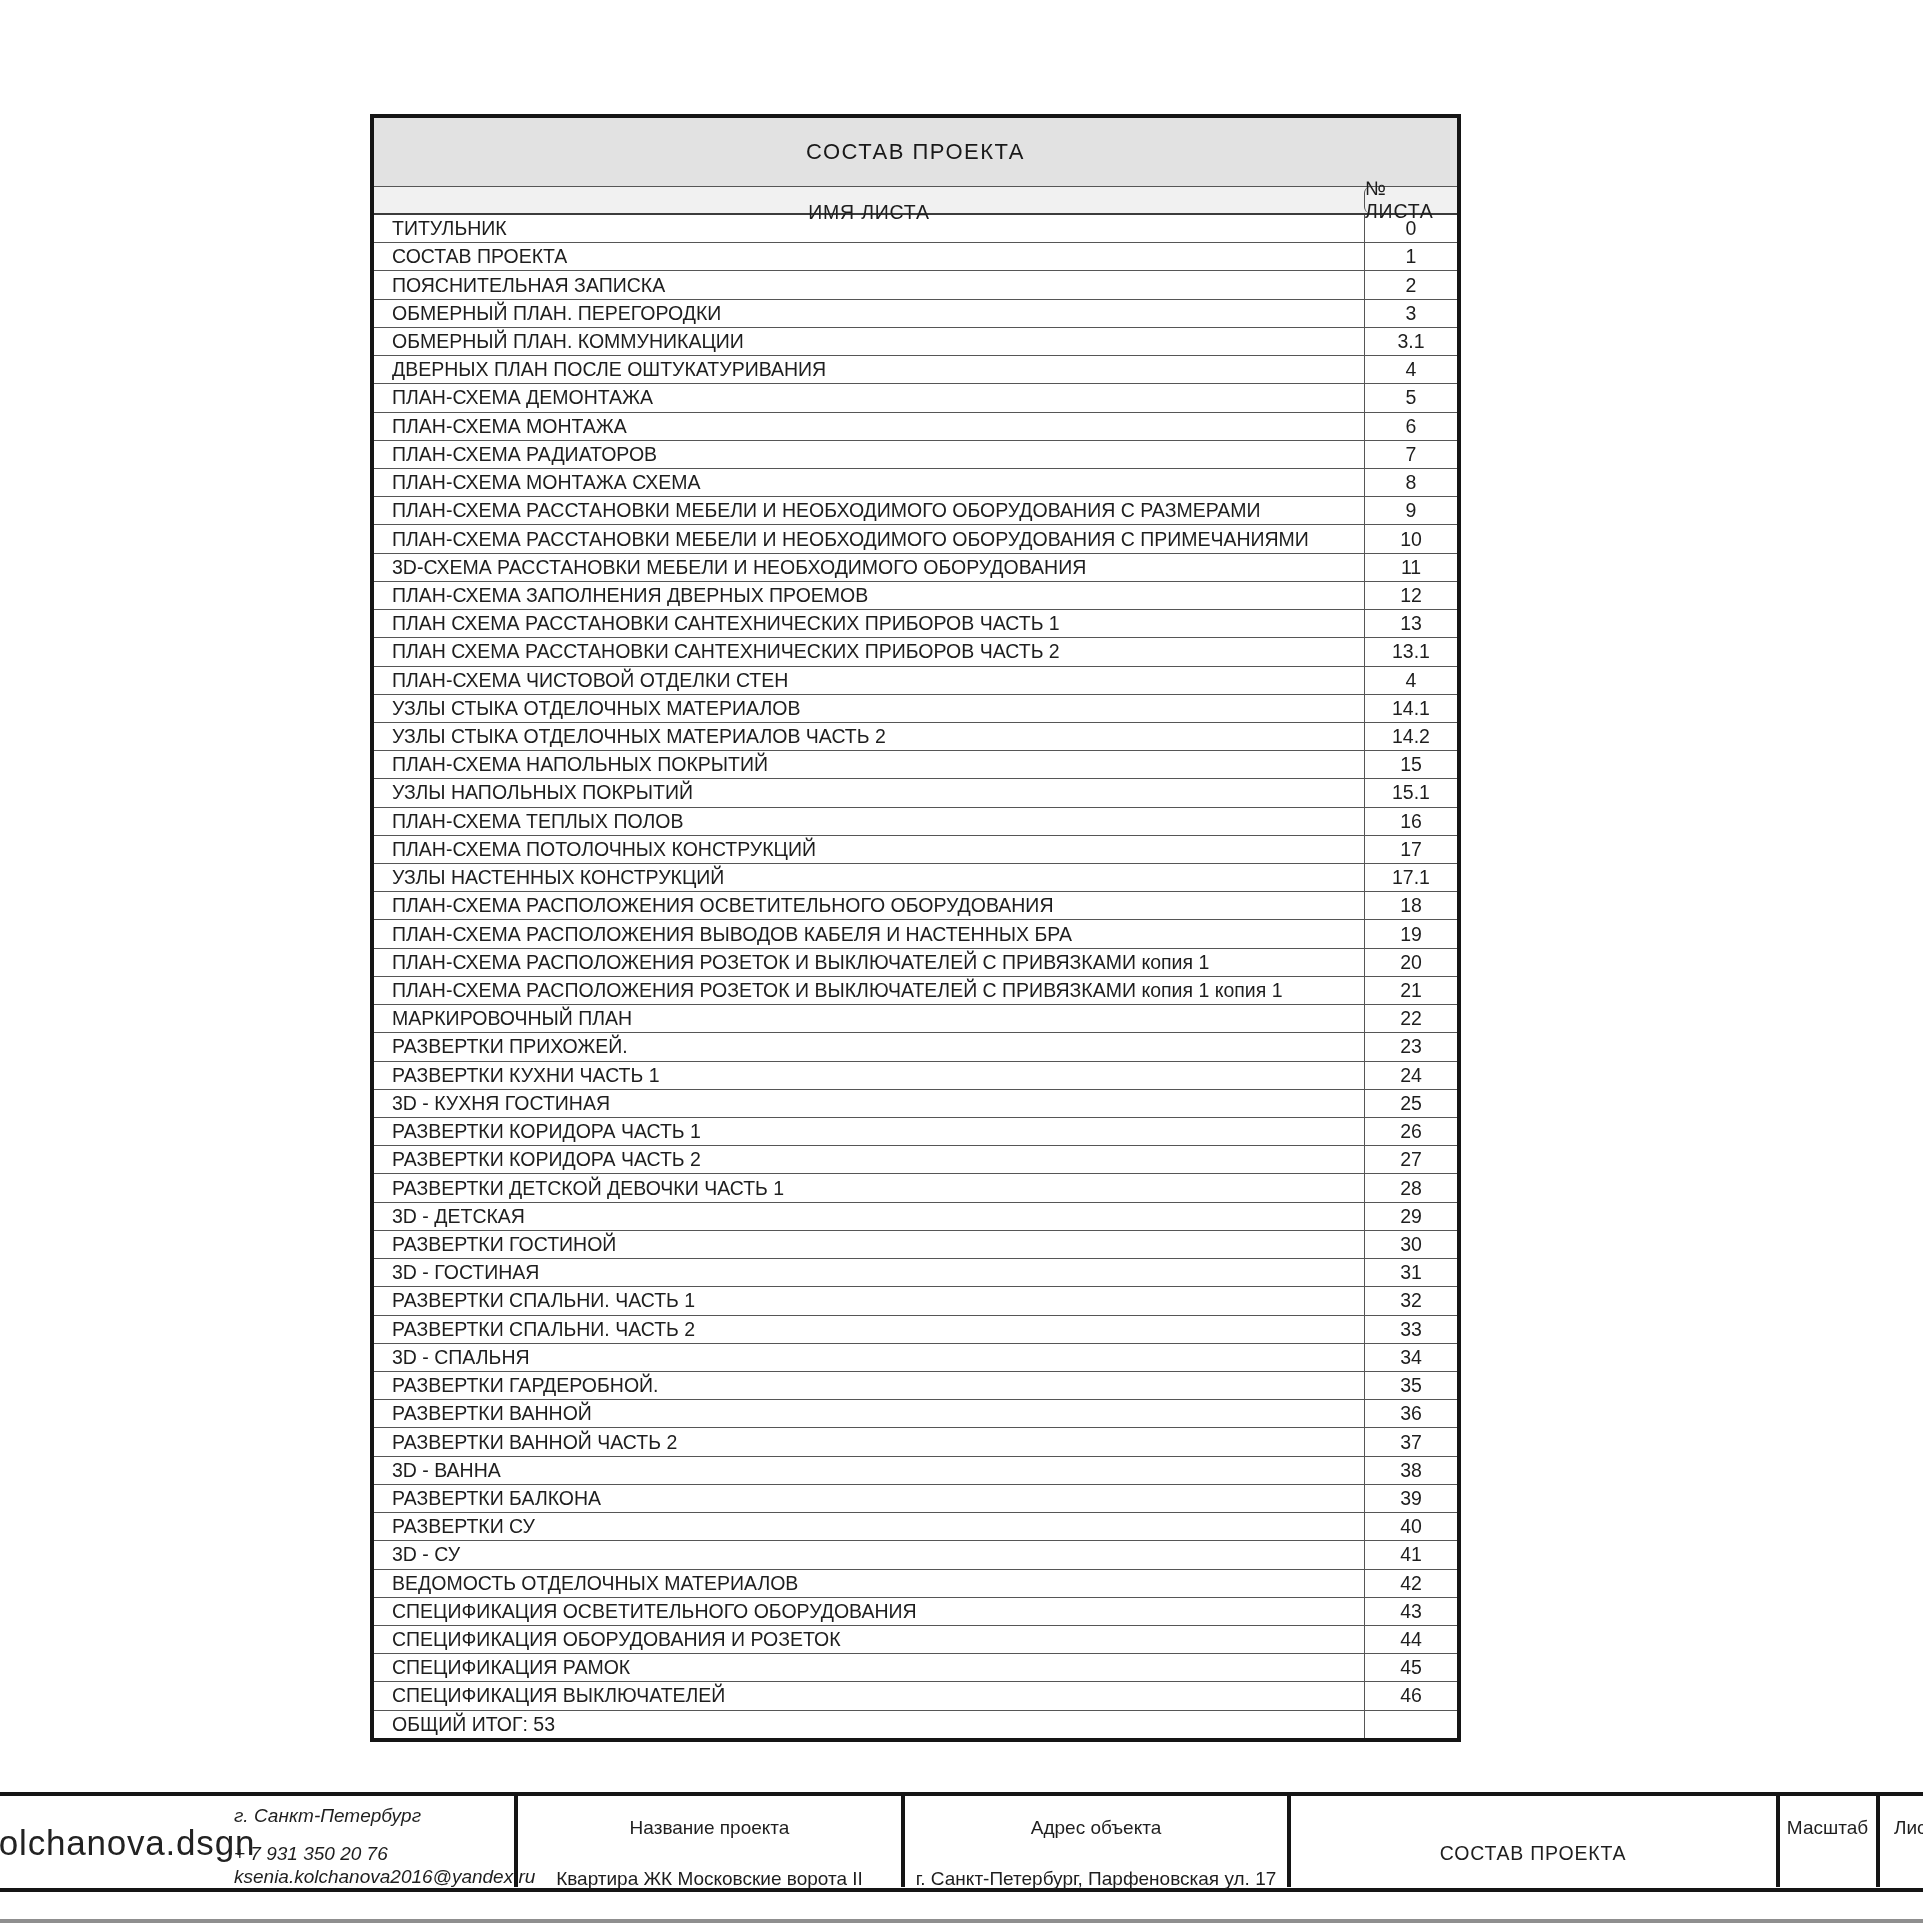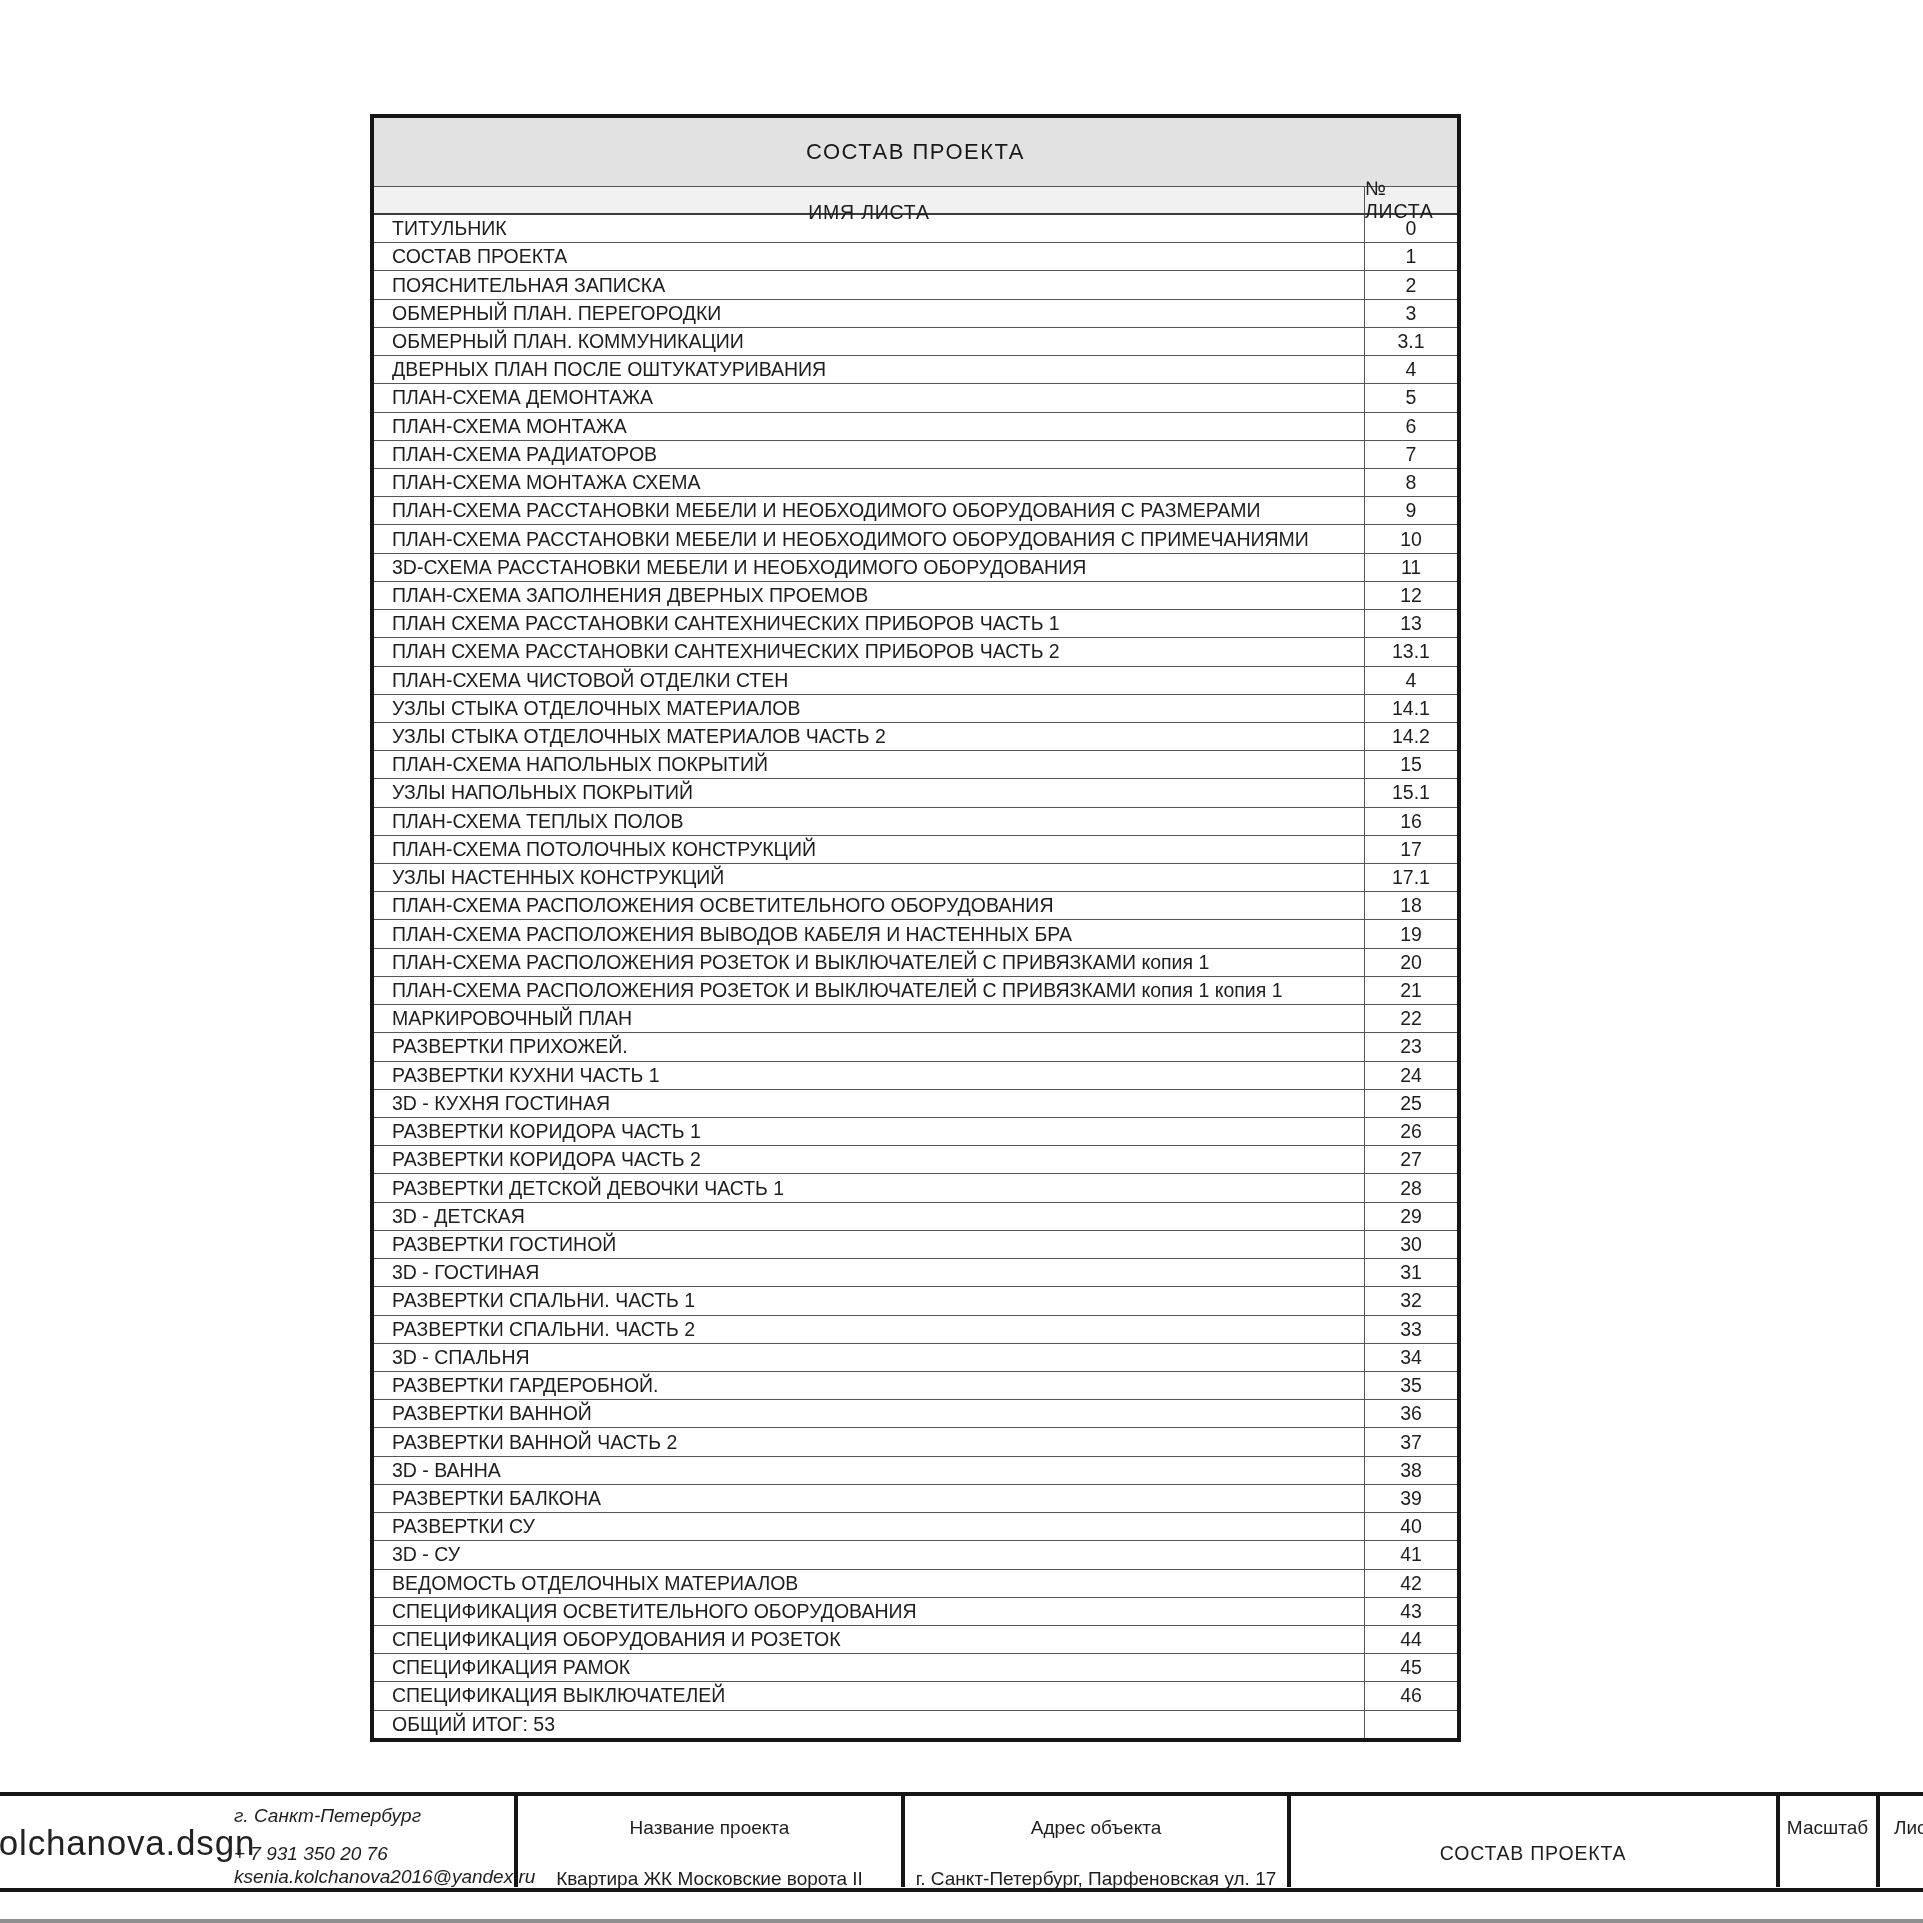--- a/index.html
+++ b/index.html
@@ -38,21 +38,21 @@
     height:28px;flex:0 0 28px;
     background:var(--colhead);
     border-bottom:2.3px solid #3c3c3c;
     display:flex;
     font-size:19.5px;letter-spacing:0.8px;
   }
   .col-name{flex:1;display:flex;align-items:center;justify-content:center;margin-top:24px;}
   .col-num{
     width:93px;flex:0 0 93px;
     border-left:1.5px solid var(--line);
-    display:flex;align-items:center;justify-content:center;
+    display:flex;align-items:center;justify-content:center;border-radius:6px;
   }
   .rows{flex:1;display:flex;flex-direction:column;}
   .row{flex:1;display:flex;border-top:1.5px solid var(--line);font-size:19.5px;}
   .row:first-child{border-top:none;}
   .cell-name{
     flex:1;display:flex;align-items:center;
     padding-left:18px;
     white-space:nowrap;overflow:hidden;
     letter-spacing:0;
   }

